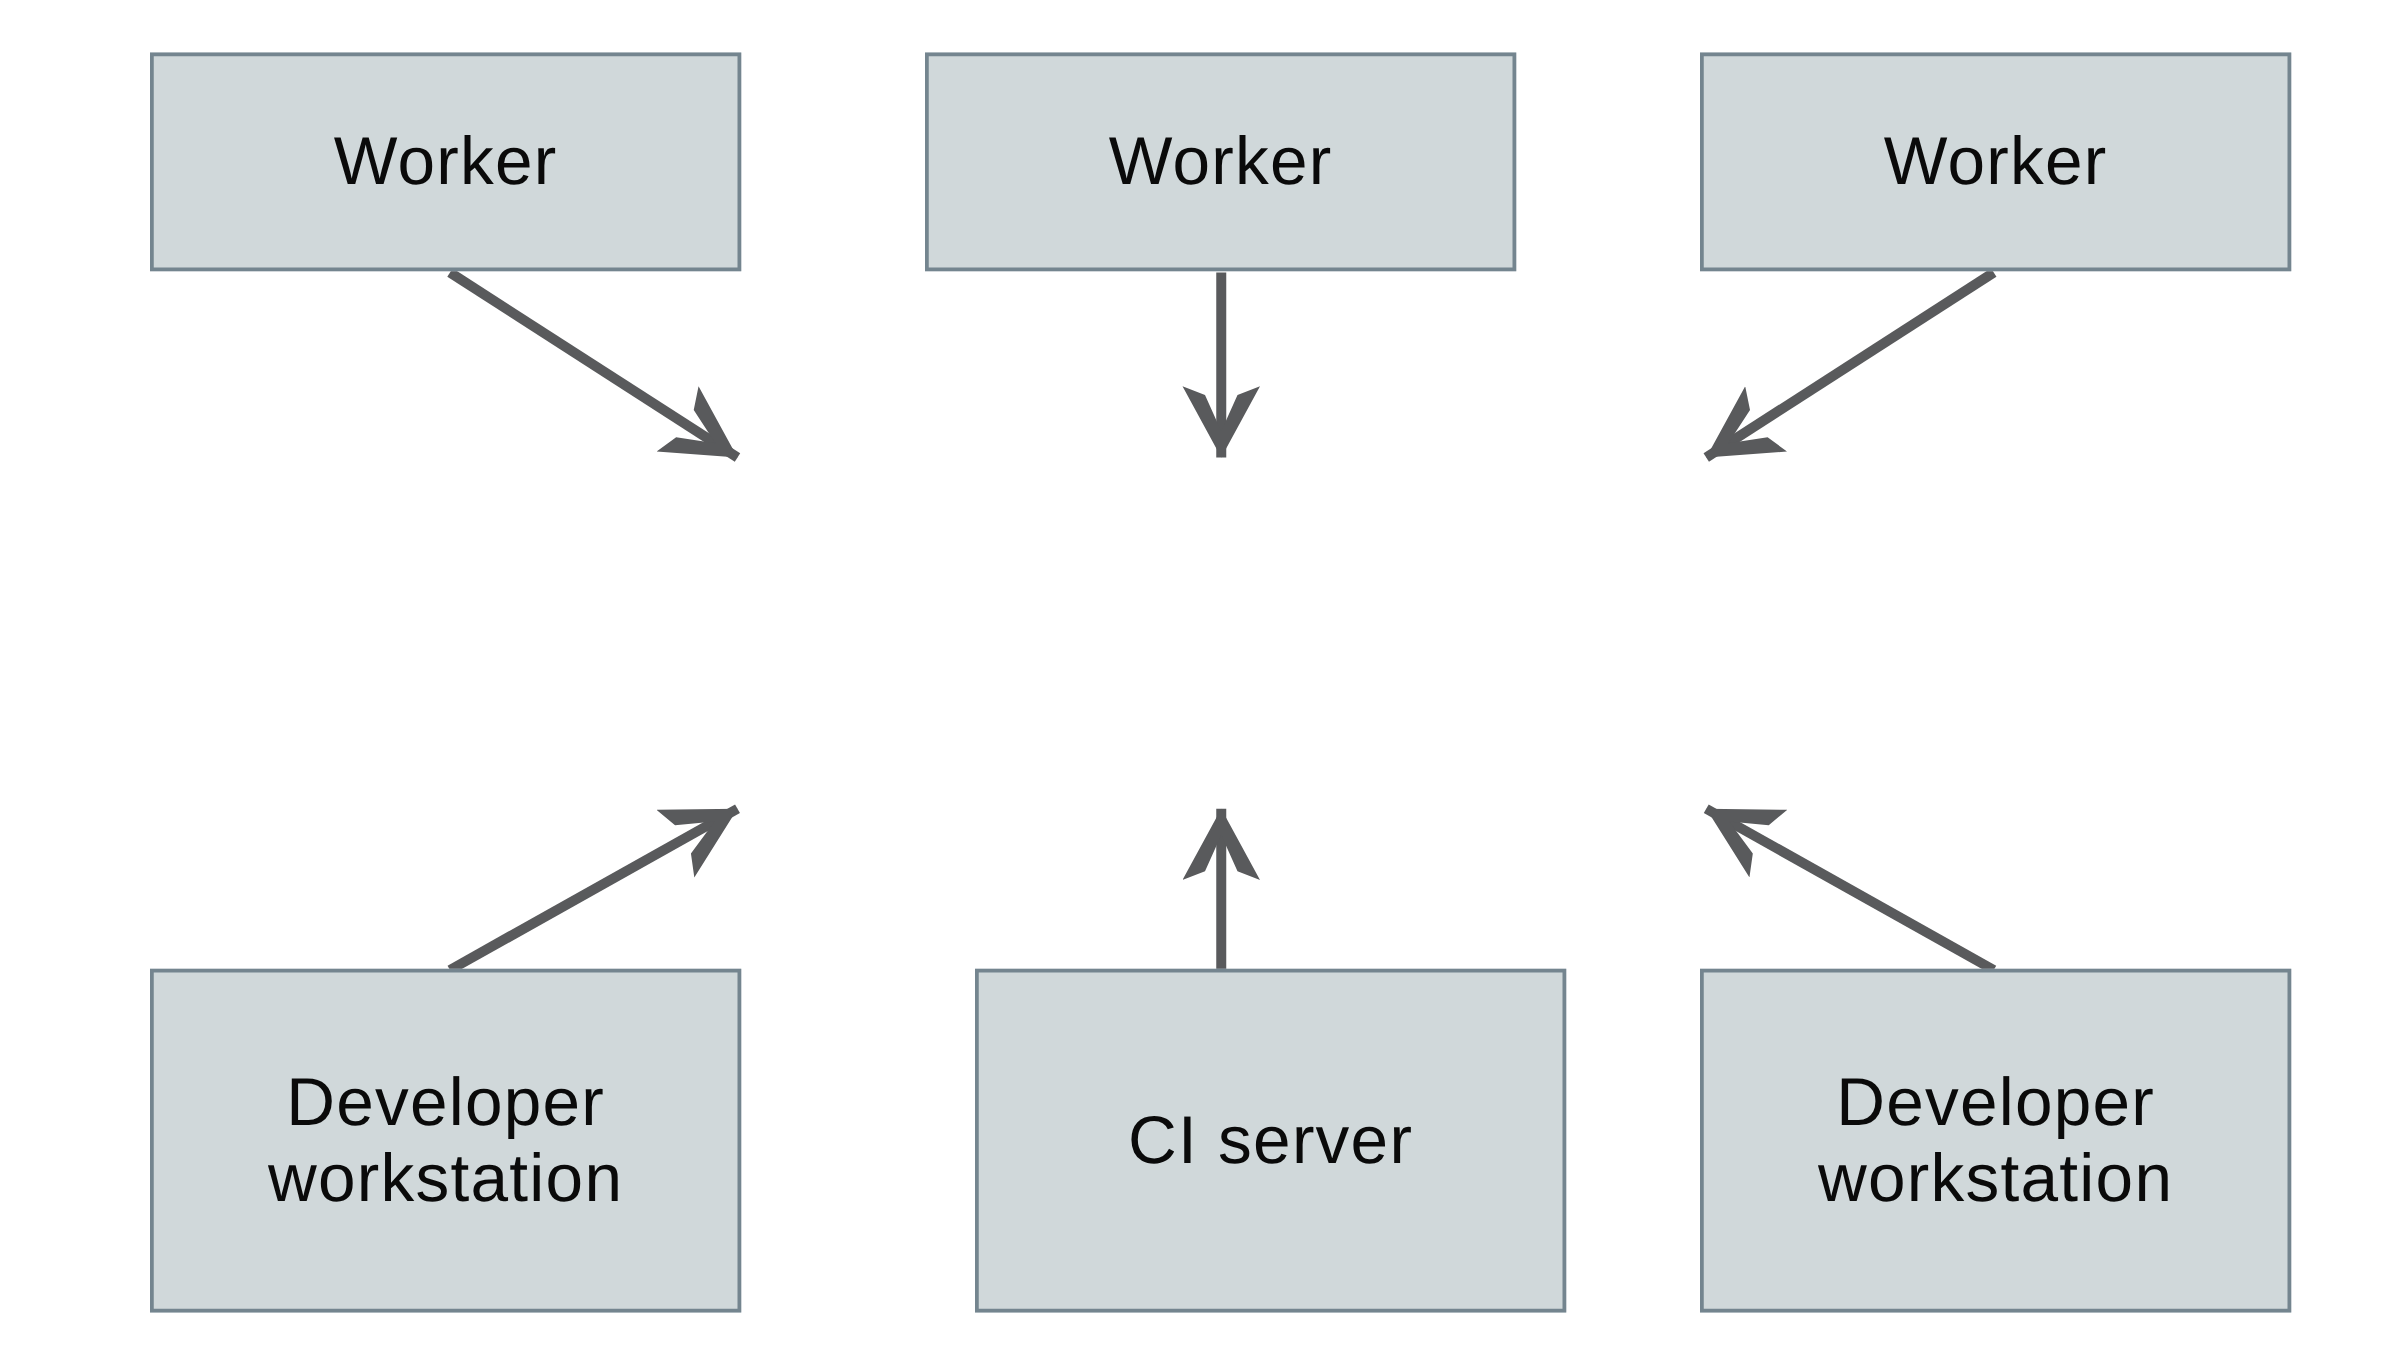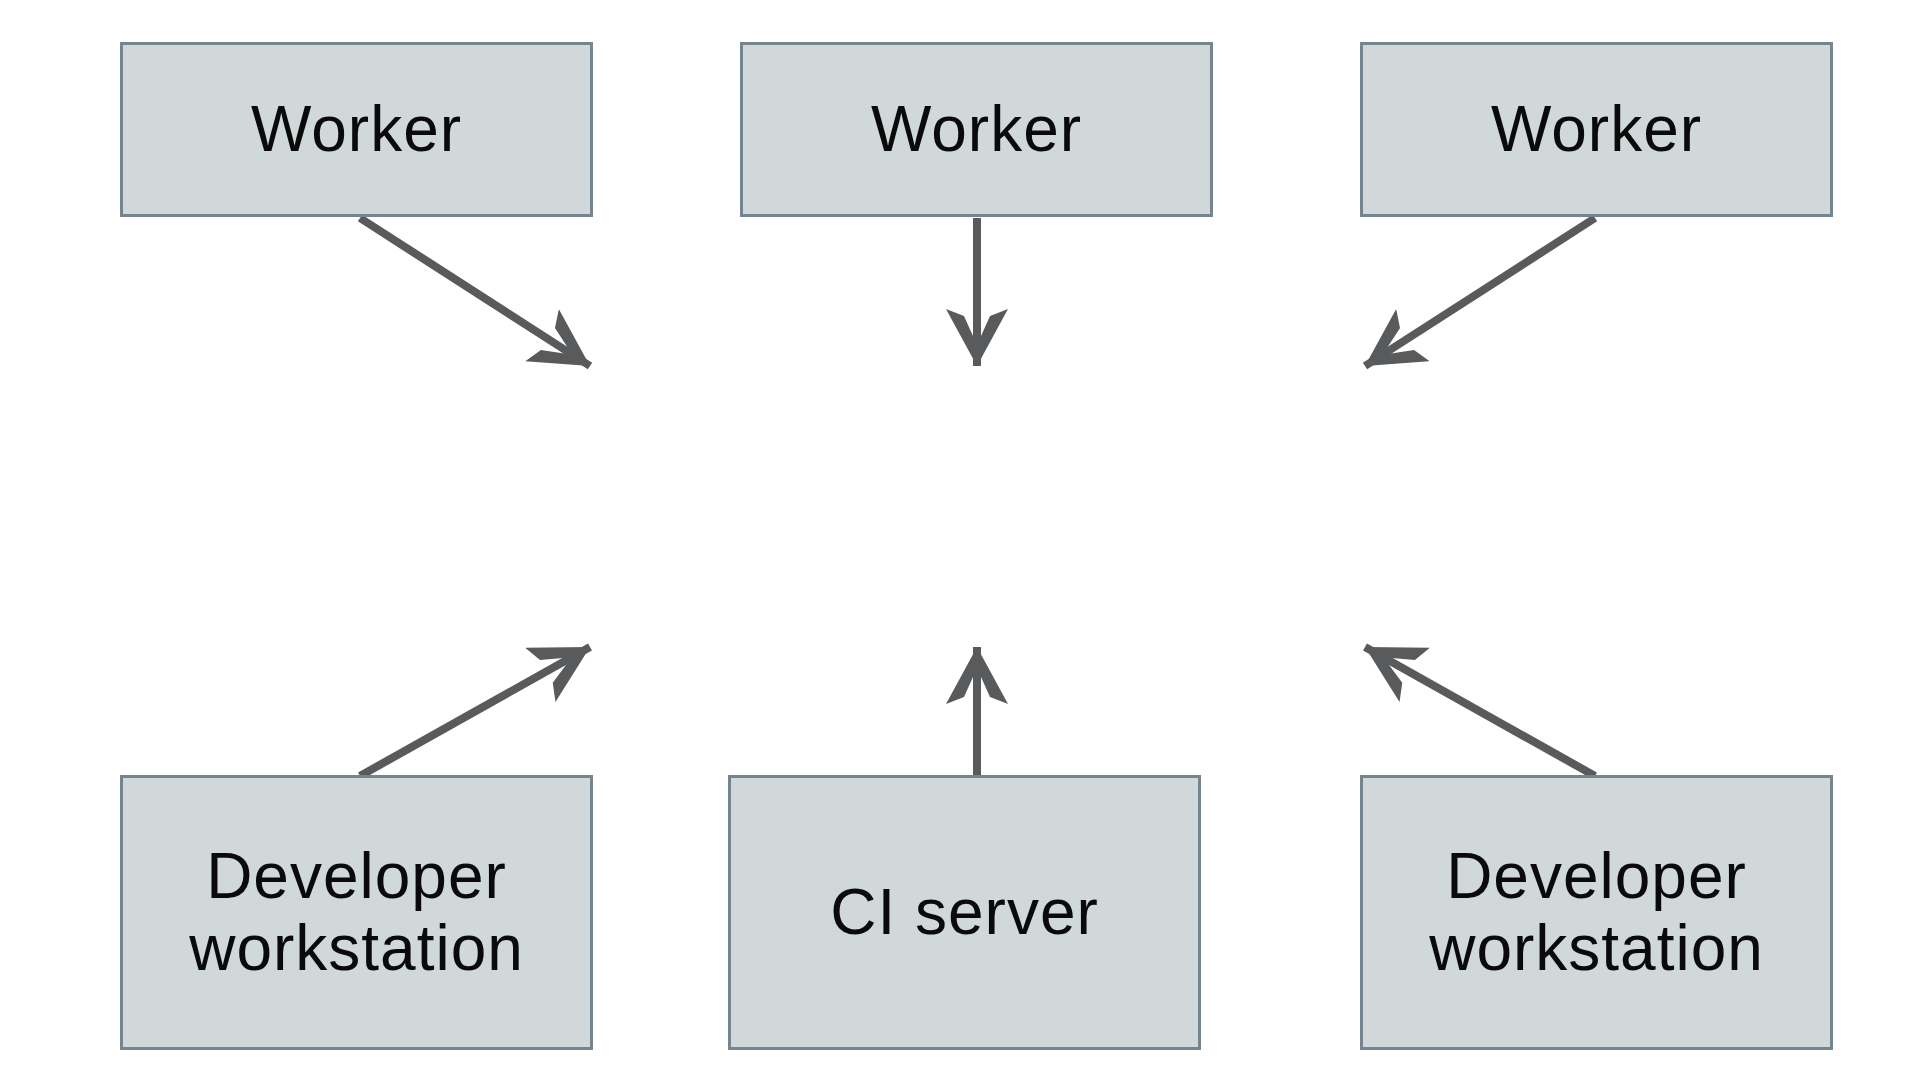--- a/index.html
+++ b/index.html
@@ -28,34 +28,34 @@
     box-sizing: border-box;
     background: #d0d8da;
     border: 3px solid #74858f;
     display: flex;
     align-items: center;
     justify-content: center;
     text-align: center;
   }
   .node-label {
     color: #0a0a0a;
-    font-size: 64px;
+    font-size: 54px;
     line-height: 1.12;
     letter-spacing: 1px;
     padding: 0 20px;
   }
   
   .node.worker-1 { left: 120px; top: 42px;  width: 473px; height: 175px; }
   .node.worker-2 { left: 740px; top: 42px;  width: 473px; height: 175px; }
   .node.worker-3 { left: 1360px; top: 42px; width: 473px; height: 175px; }
   
   .node.build-master { left: 593px; top: 369px; width: 769px; height: 274px; }
   
   .node.dev-1 { left: 120px; top: 775px;  width: 473px; height: 275px; }
-  .node.ci    { left: 728px; top: 775px;  width: 473px; height: 275px; align-items: center; }
+  .node.ci    { left: 780px; top: 775px;  width: 473px; height: 275px; align-items: center; }
   .node.dev-2 { left: 1360px; top: 775px; width: 473px; height: 275px; }
 
   .arrow {
     stroke: #595a5c;
     stroke-width: 8;
     fill: none;
   }
 </style>
 </head>
 <body>

